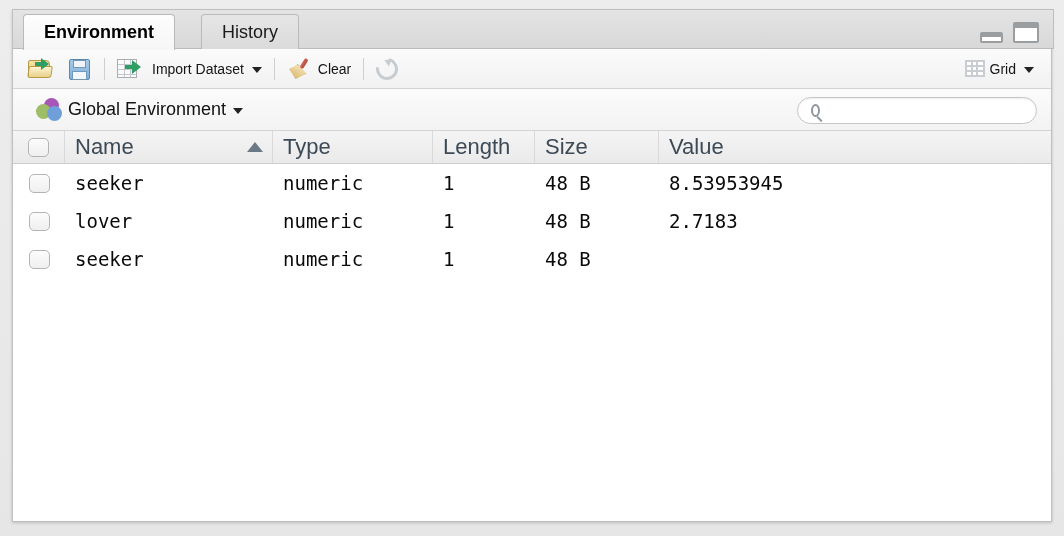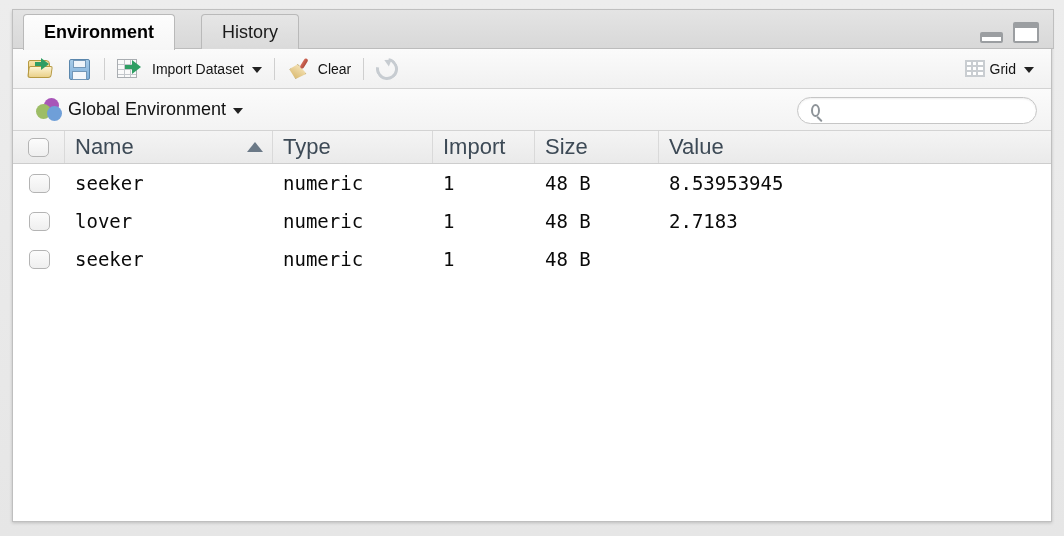--- a/index.html
+++ b/index.html
@@ -476,21 +476,21 @@
           <span class="checkbox"></span>
         </div>
         <div class="th c-name">
           <span>Name</span>
           <span class="sortarrow"></span>
         </div>
         <div class="th c-type">
           <span>Type</span>
         </div>
         <div class="th c-len">
-          <span>Import</span>
+          <span>Length</span>
         </div>
         <div class="th c-size">
           <span>Size</span>
         </div>
         <div class="th c-val" style="border-right:none">
           <span>Value</span>
         </div>
       </div>
 
       <div class="row">

